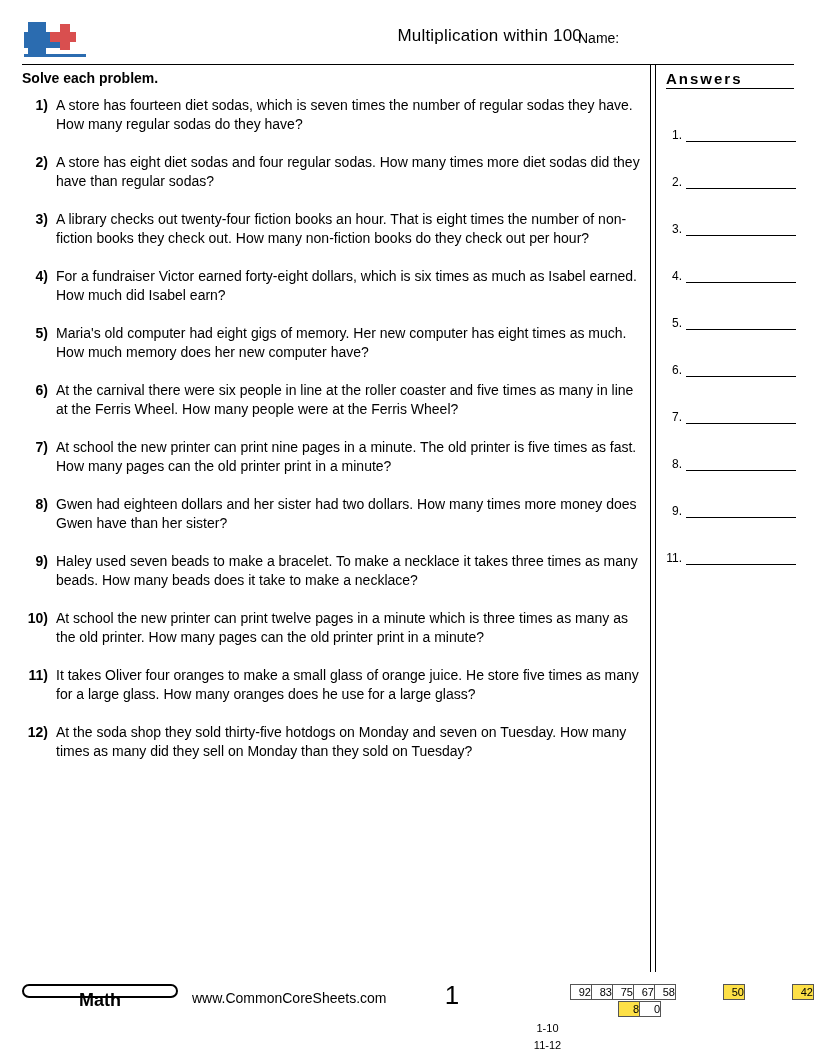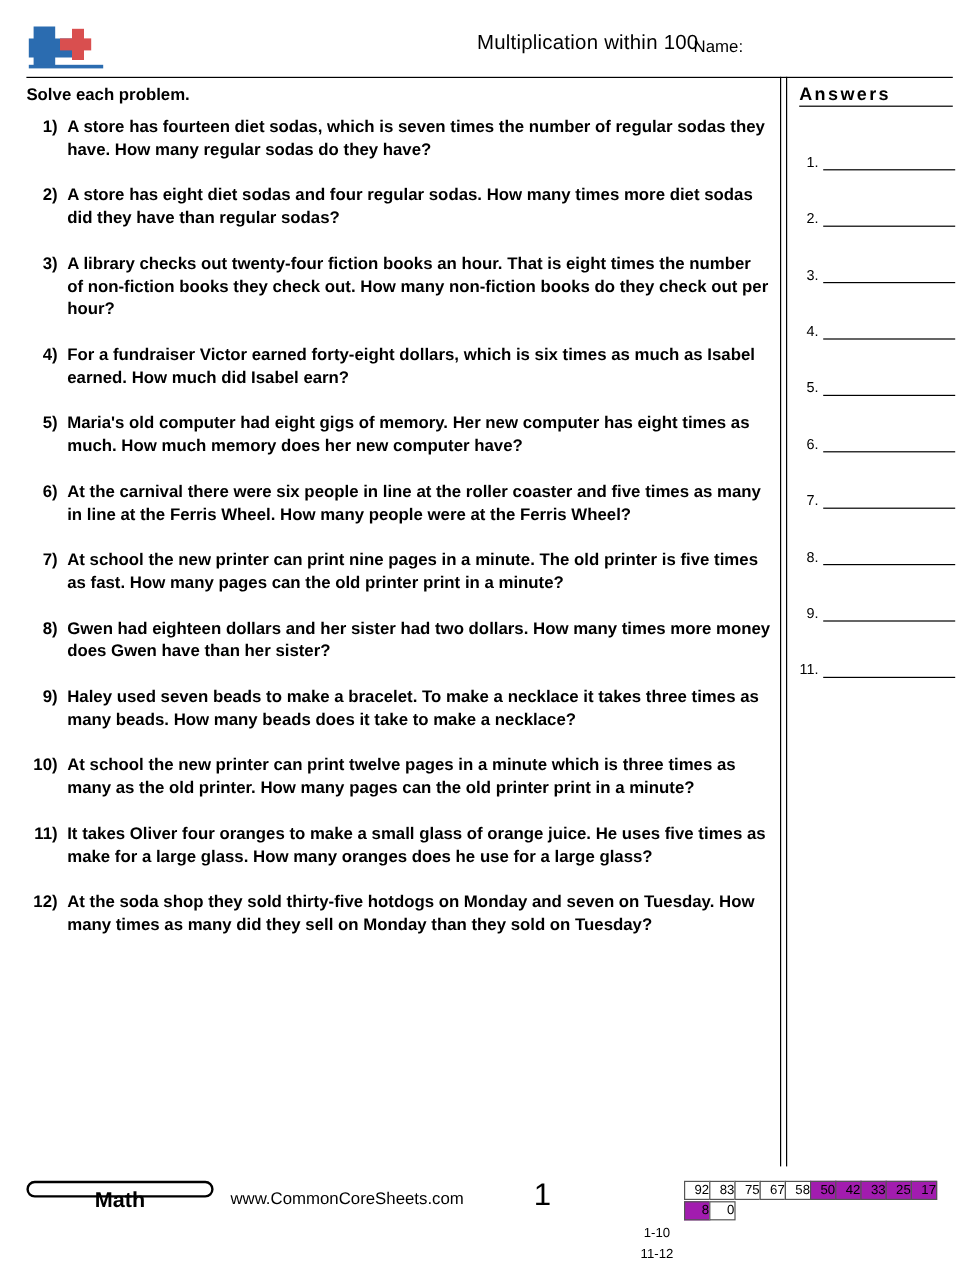--- a/index.html
+++ b/index.html
@@ -113,21 +113,20 @@
     padding-right: 8px;
     font-size: 14px;
     font-weight: bold;
     line-height: 19px;
     box-sizing: border-box;
   }
   .problem .text {
     font-size: 14px;
     line-height: 19px;
     flex: 1;
-    font-weight: bold;
   }
 
   
   .answers-title {
     position: absolute;
     left: 666px;
     top: 70px;
     width: 128px;
     text-align: left;
     font-size: 15px;
@@ -227,21 +226,22 @@
     min-width: 22px;
     border: 1px solid #555;
     margin-right: -1px;
     text-align: right;
     line-height: 14px;
     font-size: 11px;
     box-sizing: border-box;
     background: #ffffff;
   }
   .key-cell.hl {
-    background: #a21caf;
+    background: #fde047;
+    margin-left: 48px;
   }
 </style>
 </head>
 <body>
 
 <div class="page">
 
   <div class="header">
     <div class="logo">
       <svg width="66" height="40" viewBox="0 0 66 40">
@@ -298,21 +298,21 @@
     <div class="problem">
       <div class="num">9)</div>
       <div class="text">Haley used seven beads to make a bracelet. To make a necklace it takes three times as many beads. How many beads does it take to make a necklace?</div>
     </div>
     <div class="problem">
       <div class="num">10)</div>
       <div class="text">At school the new printer can print twelve pages in a minute which is three times as many as the old printer. How many pages can the old printer print in a minute?</div>
     </div>
     <div class="problem">
       <div class="num">11)</div>
-      <div class="text">It takes Oliver four oranges to make a small glass of orange juice. He uses five times as make for a large glass. How many oranges does he use for a large glass?</div>
+      <div class="text">It takes Oliver four oranges to make a small glass of orange juice. He store five times as many for a large glass. How many oranges does he use for a large glass?</div>
     </div>
     <div class="problem">
       <div class="num">12)</div>
       <div class="text">At the soda shop they sold thirty-five hotdogs on Monday and seven on Tuesday. How many times as many did they sell on Monday than they sold on Tuesday?</div>
     </div>
   </div>
 
   <div class="answers-title">Answers</div>
 
   <div class="answer-list">

